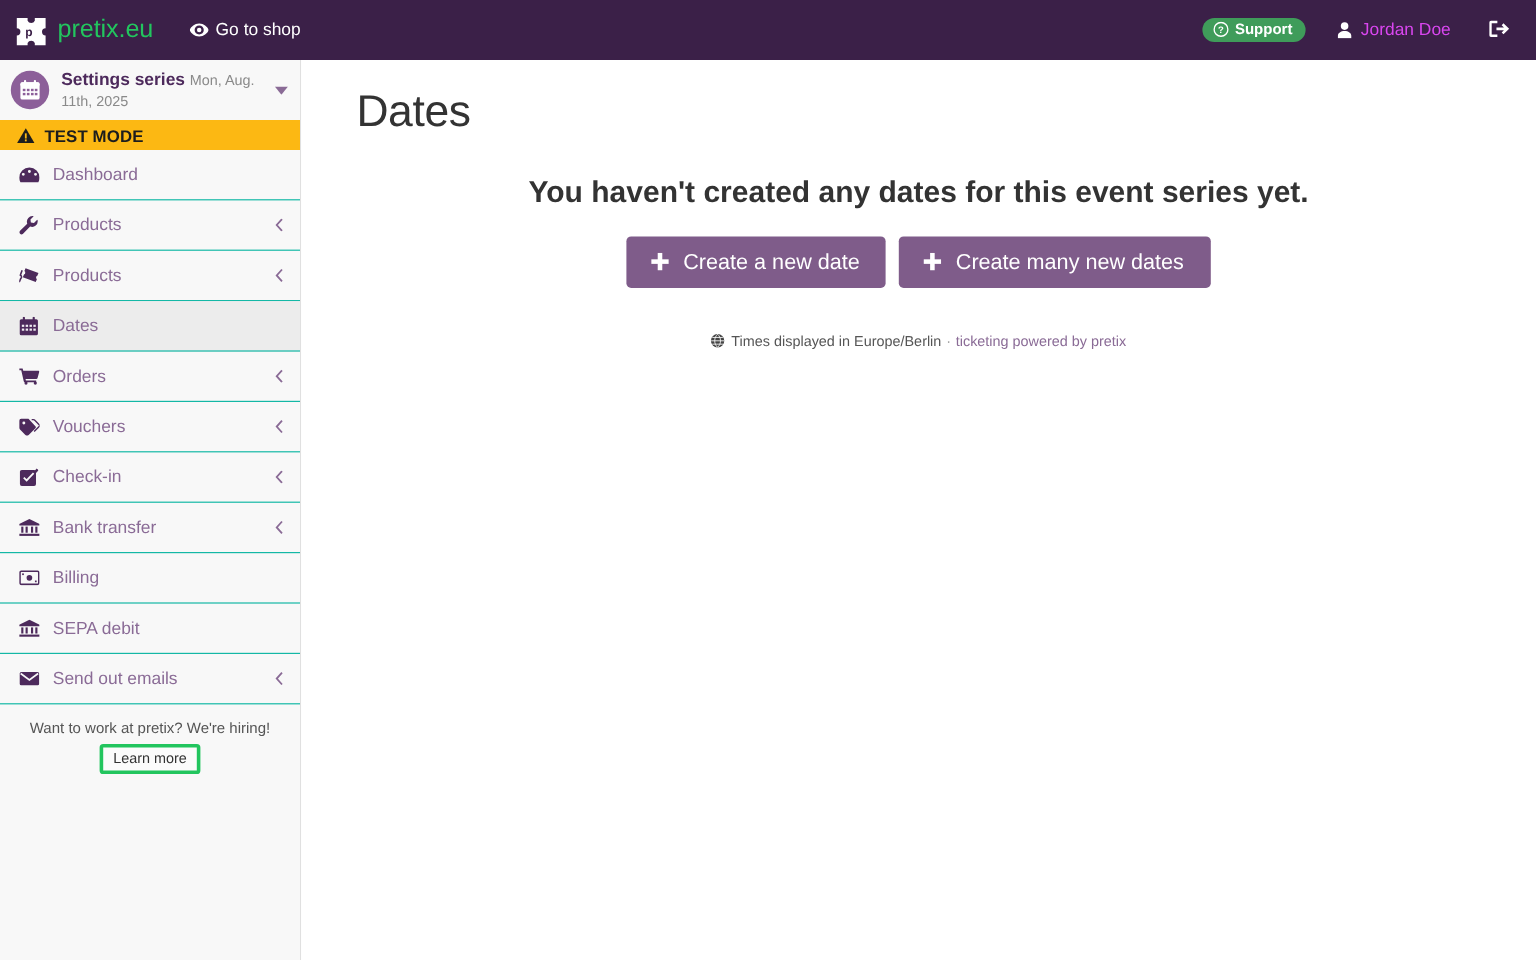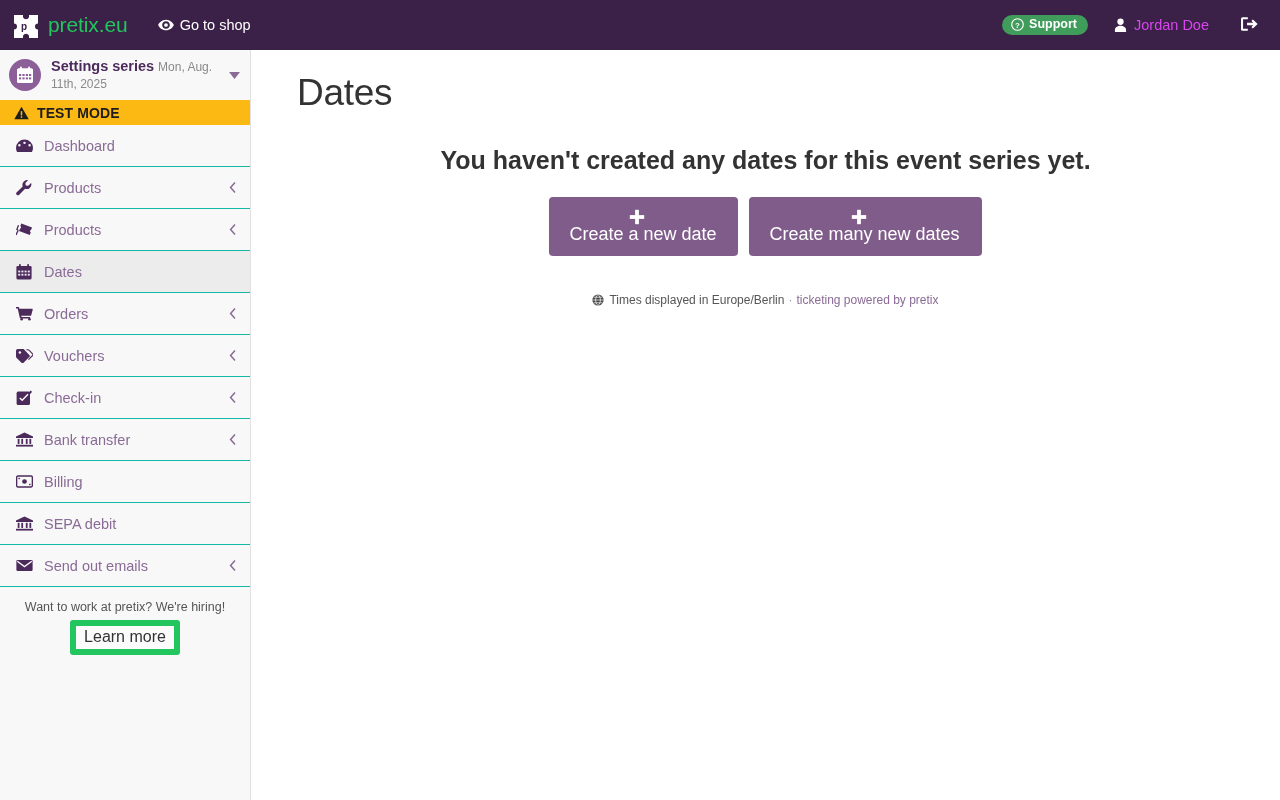--- a/index.html
+++ b/index.html
@@ -151,25 +151,25 @@
   }
   .hiring-text {
     font-size: 12.5px;
     color: #555555;
     line-height: 1.3;
   }
   .hiring-btn {
     display: inline-block;
     margin-top: 5px;
     padding: 2px 8px 3px 8px;
-    font-size: 16px;
+    font-size: 12px;
     font-family: "Liberation Sans", sans-serif;
     color: #333333;
     background: #fbfbfb;
-    border: 6px solid #22c55e;
+    border: 3px solid #22c55e;
     border-radius: 3px;
     cursor: pointer;
     text-decoration: none;
   }
 
   
   .content {
     position: absolute; top: 50px; left: 251px;
     width: 1029px; height: 750px;
     background: #ffffff;
@@ -198,21 +198,20 @@
     display: inline-flex; align-items: center;
     background: #7f5c8a;
     color: #ffffff;
     border: none;
     border-radius: 4px;
     font-family: "Liberation Sans", sans-serif;
     font-size: 18px;
     padding: 12px 22px 13px 20px;
     cursor: pointer;
     line-height: 1;
-    flex-direction: column;
   }
   .btn-primary .ic { margin-right: 11px; display: flex; }
   .tz-footer {
     margin-top: 37px;
     font-size: 12px;
     color: #555555;
     display: flex; align-items: center; justify-content: center;
     gap: 4px;
   }
   .tz-footer .ic { display: flex; margin-right: 1px; }

